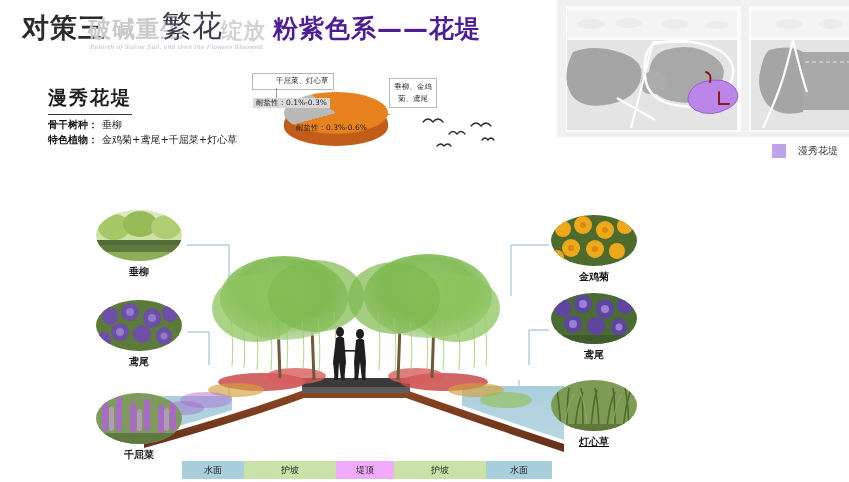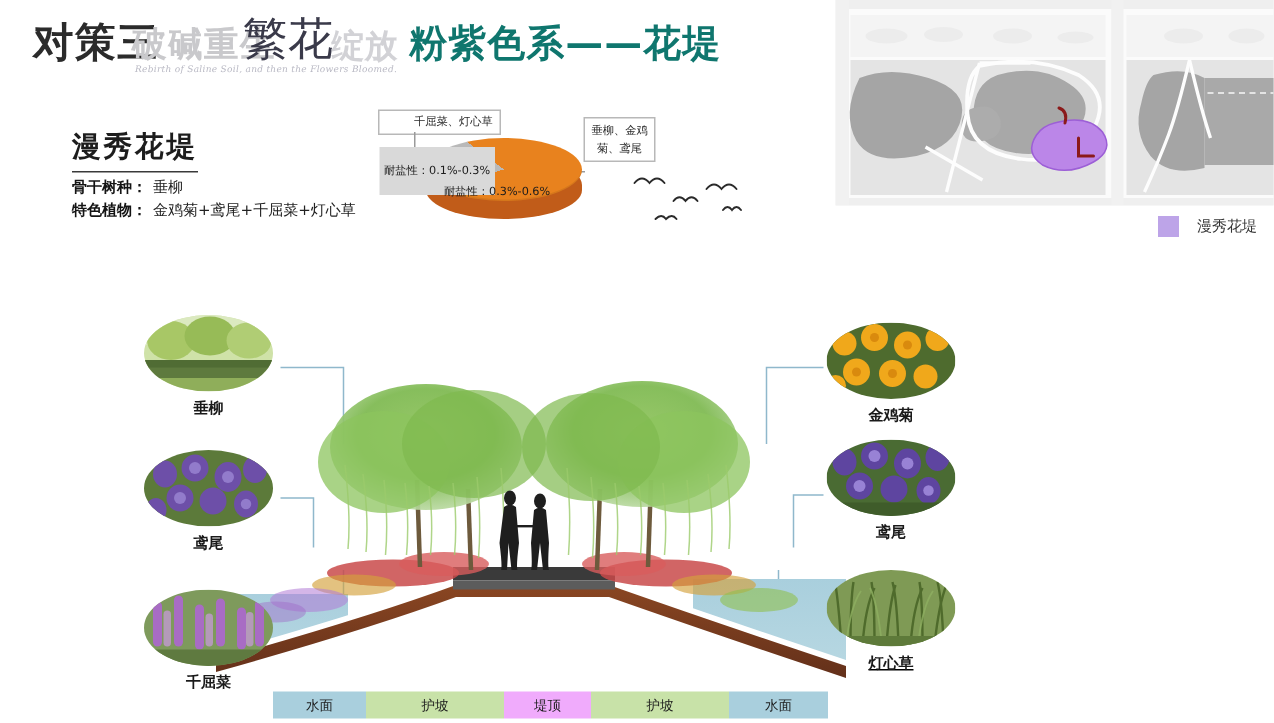--- a/index.html
+++ b/index.html
@@ -28,21 +28,21 @@
     font-size:30px; font-weight:400; color:#3a3a4a; letter-spacing:0px;
     white-space:nowrap;
   }
   .hdr-cn-light {
     position:absolute; left:197px; top:16px;
     font-size:22px; font-weight:700; color:#d2d2d6; letter-spacing:0px;
     white-space:nowrap;
   }
   .hdr-cn-purple {
     position:absolute; left:249px; top:12px;
-    font-size:25px; font-weight:700; color:#0f766e; letter-spacing:1px;
+    font-size:25px; font-weight:700; color:#4c1d95; letter-spacing:1px;
     white-space:nowrap;
   }
   .hdr-en {
     position:absolute; left:66px; top:43px;
     font-size:6px; color:#b9b9c4; letter-spacing:.2px; white-space:nowrap;
     font-family:"DejaVu Serif","Liberation Serif",serif; font-style:italic;
   }
 
   
   .info-title {
@@ -68,21 +68,21 @@
   }
   #callout-left { left:4px; top:3px;padding-left:23px; }
   #callout-right {
     left:141px; top:8px; width:48px; white-space:normal;
     line-height:1.6;
   }
   .lead-line { position:absolute; background:#9a9a9a; }
   .pct-label {
     position:absolute; font-size:7.5px; color:#1c1c1c; white-space:nowrap;
   }
-  #pct-grey { left:5px; top:28px; background:#d9d9d9; padding:11px 3px; }
+  #pct-grey { left:5px; top:28px; background:#d9d9d9; padding:0 3px; }
   #pct-orange {
     left:48px; top:53px; color:#1c1c1c; font-size:7.5px;
     background:transparent; z-index:6;
   }
   .pie-body { position:absolute; left:36px; top:22px; width:104px; height:54px; }
   .pie-side {
     position:absolute; left:0; top:12px; width:104px; height:42px;
     background:#c15c19; border-radius:50%/ 46%;
   }
   .pie-top {

